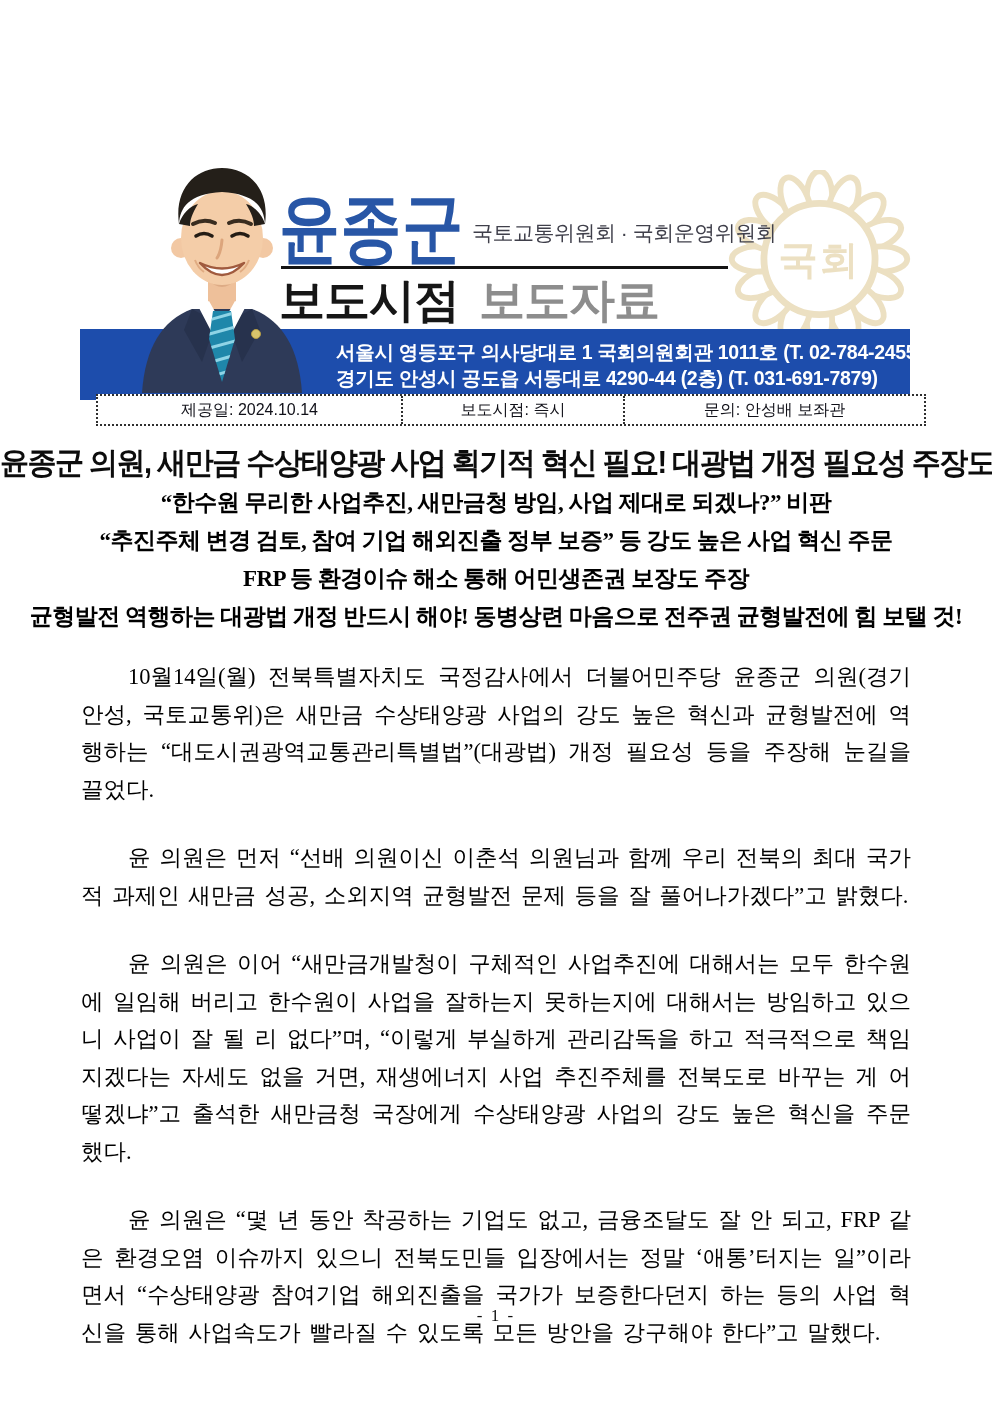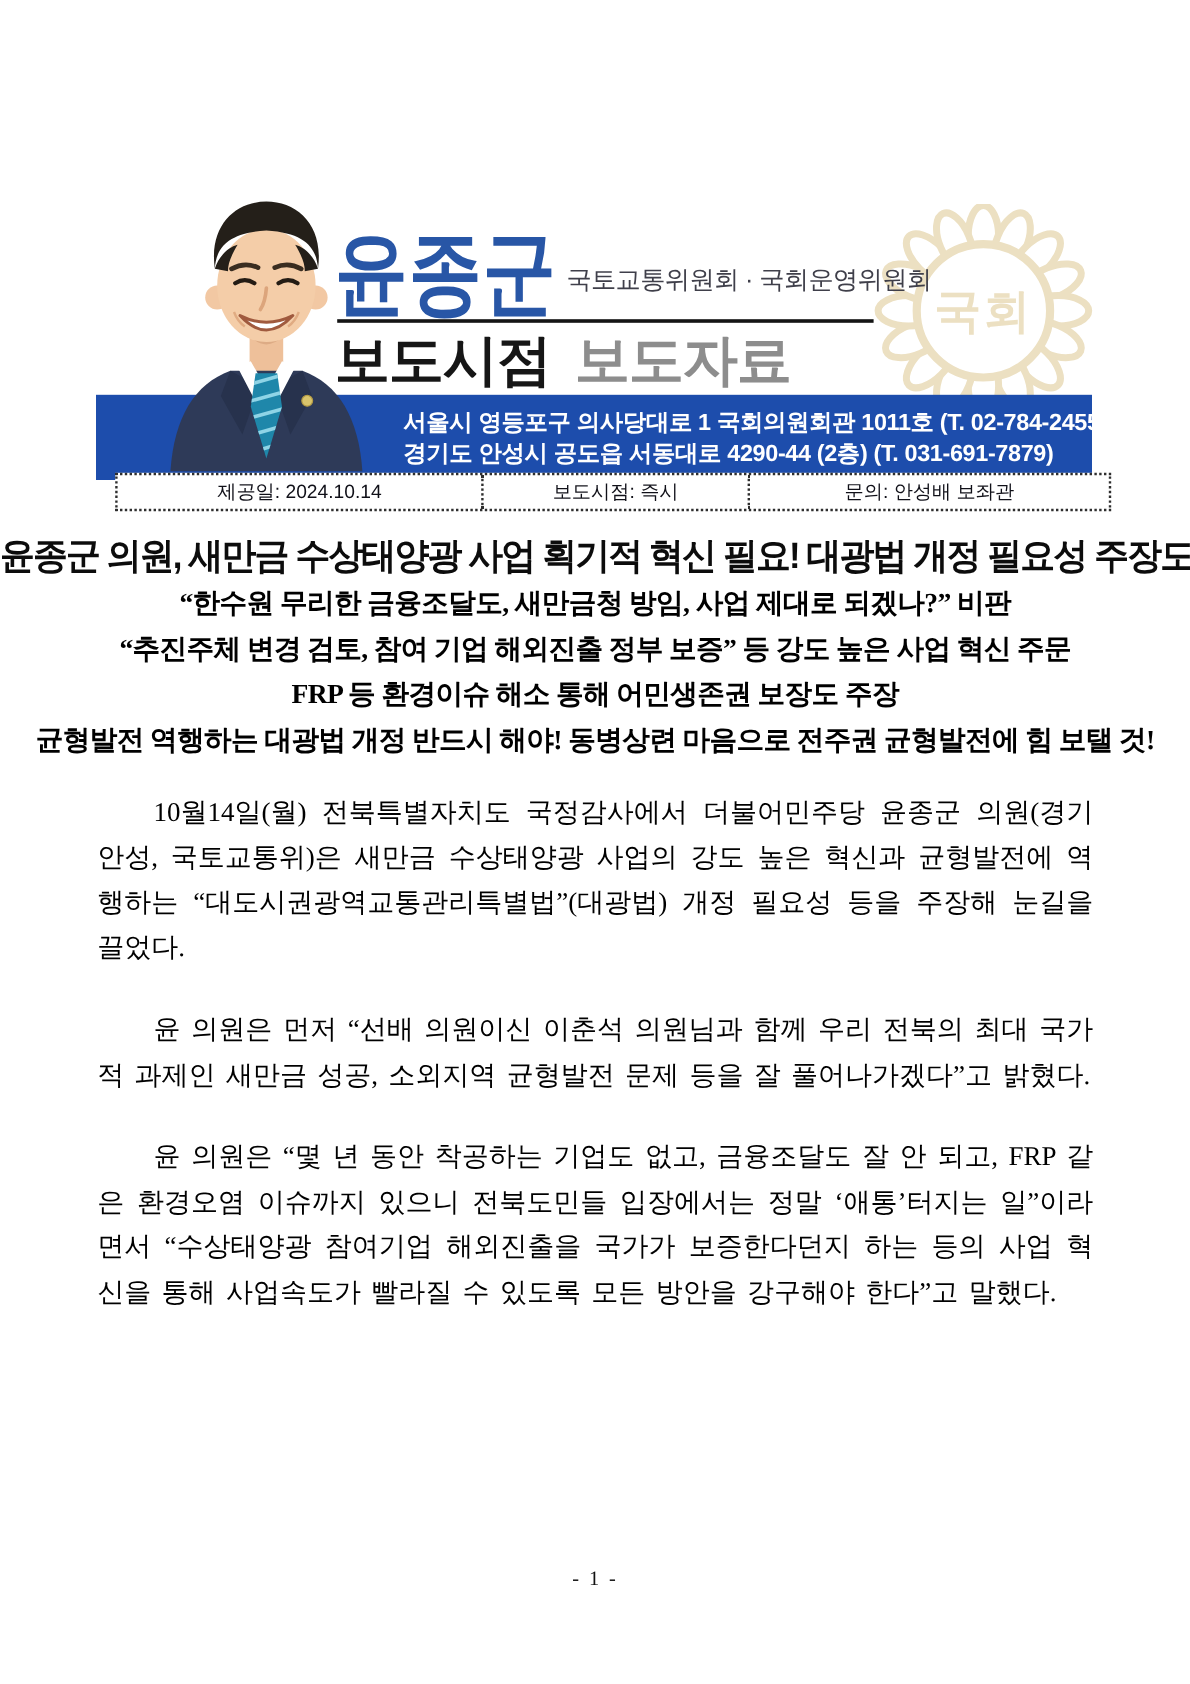--- a/index.html
+++ b/index.html
@@ -176,27 +176,28 @@
   </div>
 
   <div class="info-table">
     <div class="cell">제공일: 2024.10.14</div>
     <div class="cell">보도시점: 즉시</div>
     <div class="cell">문의: 안성배 보좌관</div>
   </div>
 
   <div class="headline">윤종군 의원, 새만금 수상태양광 사업 획기적 혁신 필요! 대광법 개정 필요성 주장도</div>
   <div class="subheads">
-    <div class="subhead">“한수원 무리한 금융조달도, 새만금청 방임, 사업 제대로 되겠나?”  비판</div>
+    <div class="subhead">“한수원 무리한 사업추진, 새만금청 방임, 사업 제대로 되겠나?”  비판</div>
     <div class="subhead">“추진주체 변경 검토, 참여 기업 해외진출 정부 보증”  등 강도 높은 사업 혁신 주문</div>
     <div class="subhead">FRP 등 환경이슈 해소 통해 어민생존권 보장도 주장</div>
     <div class="subhead">균형발전 역행하는 대광법 개정 반드시 해야! 동병상련 마음으로 전주권 균형발전에 힘 보탤 것!</div>
   </div>
 
   <div class="body-text">
     <p>10월14일(월)  전북특별자치도  국정감사에서  더불어민주당  윤종군  의원(경기안성, 국토교통위)은 새만금 수상태양광 사업의 강도 높은 혁신과 균형발전에 역행하는 “대도시권광역교통관리특별법”(대광법) 개정 필요성 등을 주장해 눈길을 끌었다.</p>
     <p>윤 의원은 먼저 “선배 의원이신 이춘석 의원님과 함께 우리 전북의 최대 국가적 과제인 새만금 성공, 소외지역 균형발전 문제 등을 잘 풀어나가겠다”고 밝혔다.</p>
+    <p>윤 의원은 이어 “새만금개발청이 구체적인 사업추진에 대해서는 모두 한수원에 일임해 버리고 한수원이 사업을 잘하는지 못하는지에 대해서는 방임하고 있으니 사업이 잘 될 리 없다”며, “이렇게 부실하게 관리감독을 하고 적극적으로 책임지겠다는 자세도 없을 거면, 재생에너지 사업 추진주체를 전북도로 바꾸는 게 어떻겠냐”고 출석한 새만금청 국장에게 수상태양광 사업의 강도 높은 혁신을 주문했다.</p>
     <p>윤 의원은 “몇 년 동안 착공하는 기업도 없고, 금융조달도 잘 안 되고, FRP 같은 환경오염 이슈까지 있으니 전북도민들 입장에서는 정말 ‘애통’터지는 일”이라면서 “수상태양광 참여기업 해외진출을 국가가 보증한다던지 하는 등의 사업 혁신을 통해 사업속도가 빨라질 수 있도록 모든 방안을 강구해야 한다”고 말했다.</p>
   </div>
 
   <div class="page-number">- 1 -</div>
 
 </div>
 
 </body></html>

